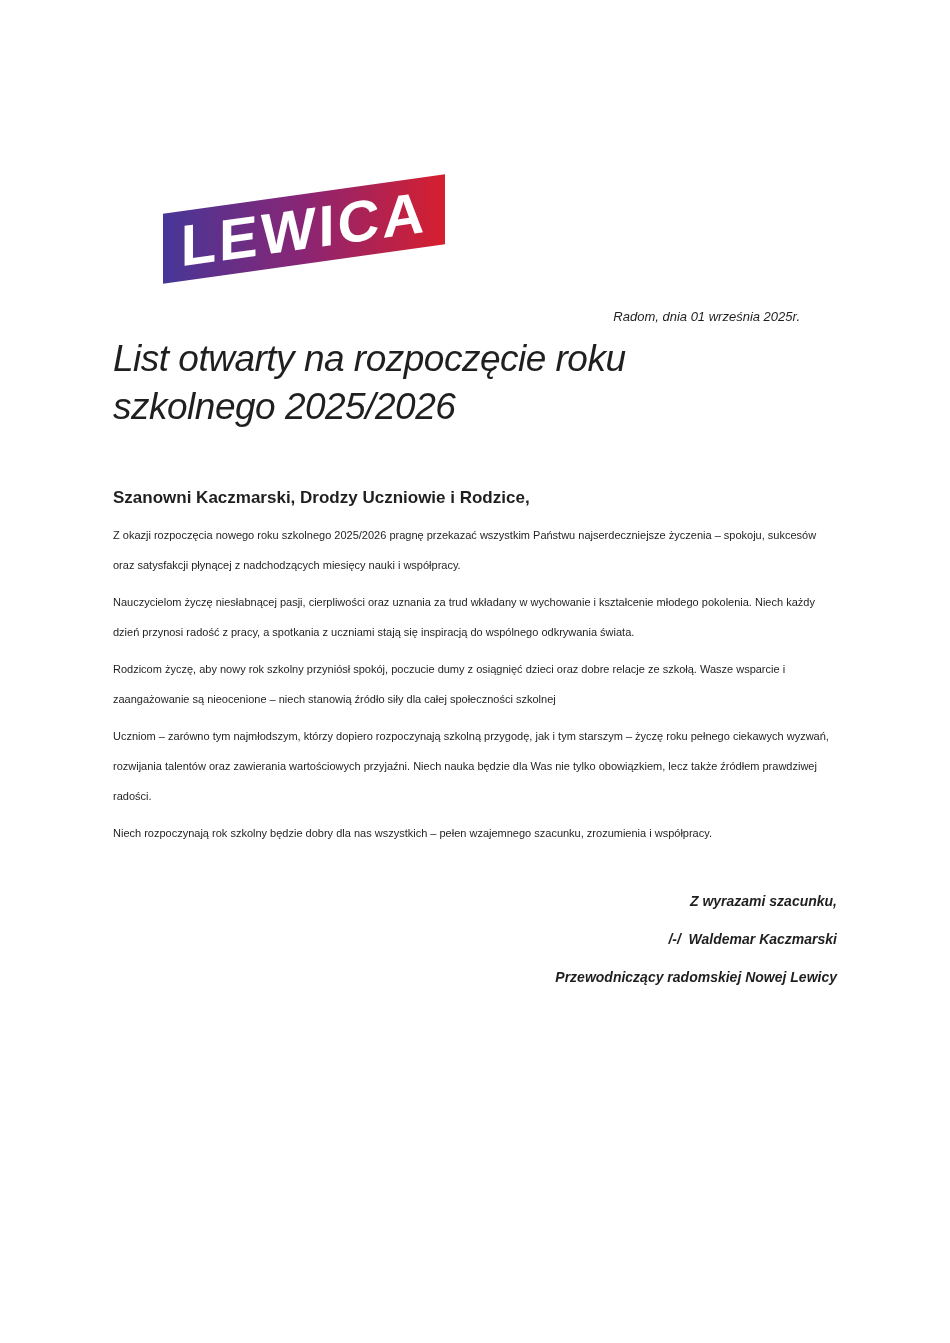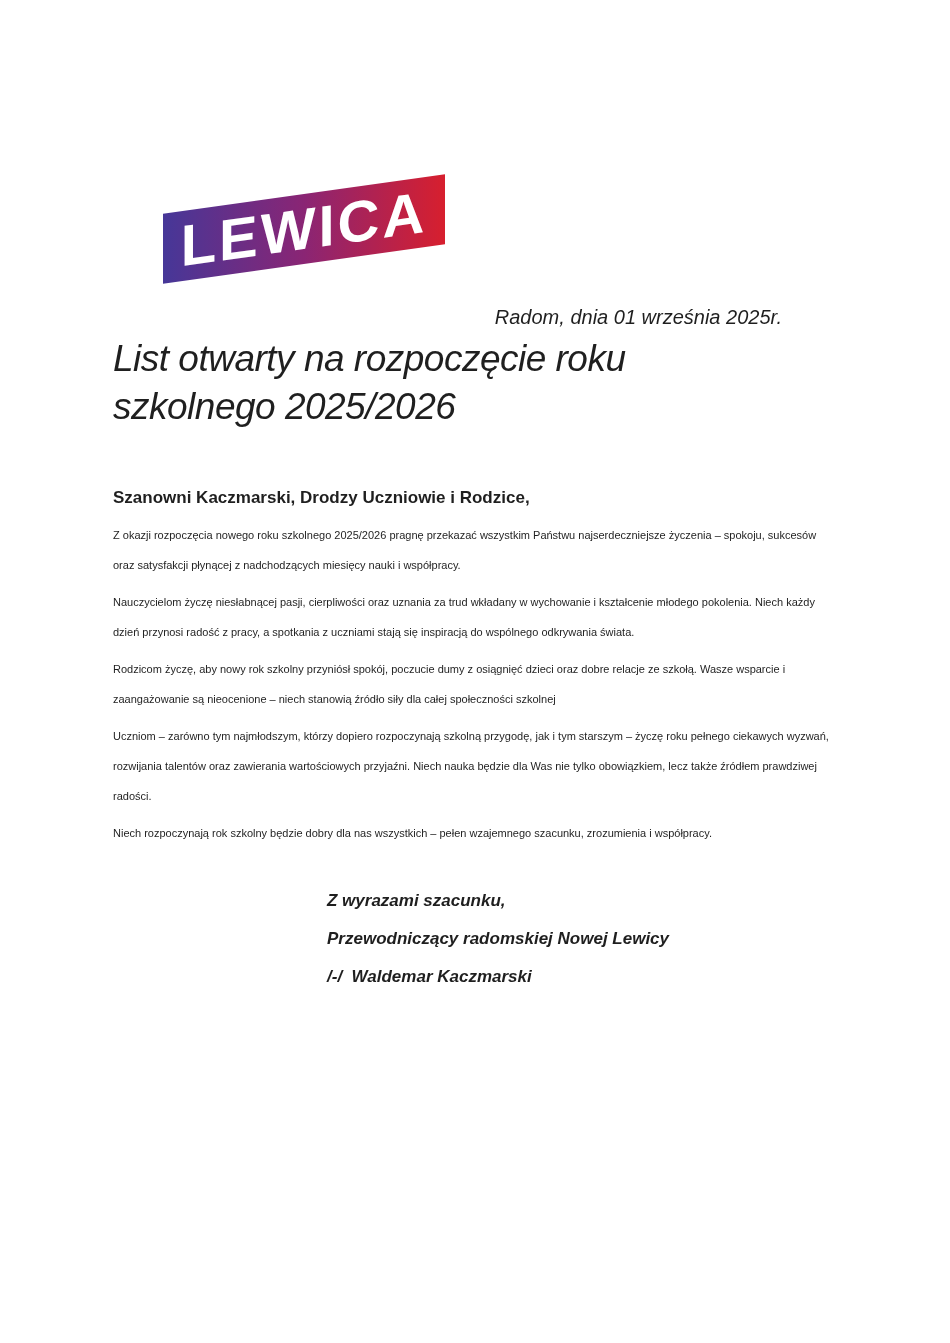--- a/index.html
+++ b/index.html
@@ -33,24 +33,24 @@
   }
   .logo-text {
     color: #ffffff;
     font-weight: bold;
     font-size: 58px;
     line-height: 70px;
     letter-spacing: 3px;
     white-space: nowrap;
   }
   .date {
-    margin: 38px 55px 0 0;
+    margin: 38px 37px 0 0;
     text-align: right;
     font-style: italic;
-    font-size: 20px;
+    font-size: 13px;
     line-height: 30px;
   }
   .title {
     margin: 3px 0 0 0;
     font-weight: normal;
     font-style: italic;
     font-size: 37px;
     line-height: 48px;
     max-width: 645px;
     letter-spacing: -0.5px;
@@ -61,24 +61,24 @@
     font-size: 17px;
     line-height: 30px;
   }
   .para {
     margin: 0 0 7px 0;
     font-size: 11px;
     line-height: 30px;
   }
   .closing {
     margin: 38px 0 0 214px;
-    text-align: left;
+    text-align: right;
     font-weight: bold;
     font-style: italic;
-    font-size: 17px;
+    font-size: 14px;
   }
   .closing p {
     margin: 0 0 8px 0;
     line-height: 30px;
   }
 </style>
 </head>
 <body style="background: rgb(255, 255, 255); color: rgb(31, 31, 31);">
 
 <div class="page">
@@ -98,17 +98,17 @@
   <p class="para">Nauczycielom życzę niesłabnącej pasji, cierpliwości oraz uznania za trud wkładany w wychowanie i kształcenie młodego pokolenia. Niech każdy dzień przynosi radość z pracy, a spotkania z uczniami stają się inspiracją do wspólnego odkrywania świata.</p>
 
   <p class="para">Rodzicom życzę, aby nowy rok szkolny przyniósł spokój, poczucie dumy z osiągnięć dzieci oraz dobre relacje ze szkołą. Wasze wsparcie i zaangażowanie są nieocenione – niech stanowią źródło siły dla całej społeczności szkolnej</p>
 
   <p class="para">Uczniom – zarówno tym najmłodszym, którzy dopiero rozpoczynają szkolną przygodę, jak i tym starszym – życzę roku pełnego ciekawych wyzwań, rozwijania talentów oraz zawierania wartościowych przyjaźni. Niech nauka będzie dla Was nie tylko obowiązkiem, lecz także źródłem prawdziwej radości.</p>
 
   <p class="para">Niech rozpoczynają rok szkolny będzie dobry dla nas wszystkich – pełen wzajemnego szacunku, zrozumienia i współpracy.</p>
 
   <div class="closing">
     <p>Z wyrazami szacunku,</p>
+    <p>/-/&nbsp; Waldemar Kaczmarski</p>
     <p>Przewodniczący radomskiej Nowej Lewicy</p>
-    <p>/-/&nbsp; Waldemar Kaczmarski</p>
   </div>
 
 </div>
 
 </body></html>

